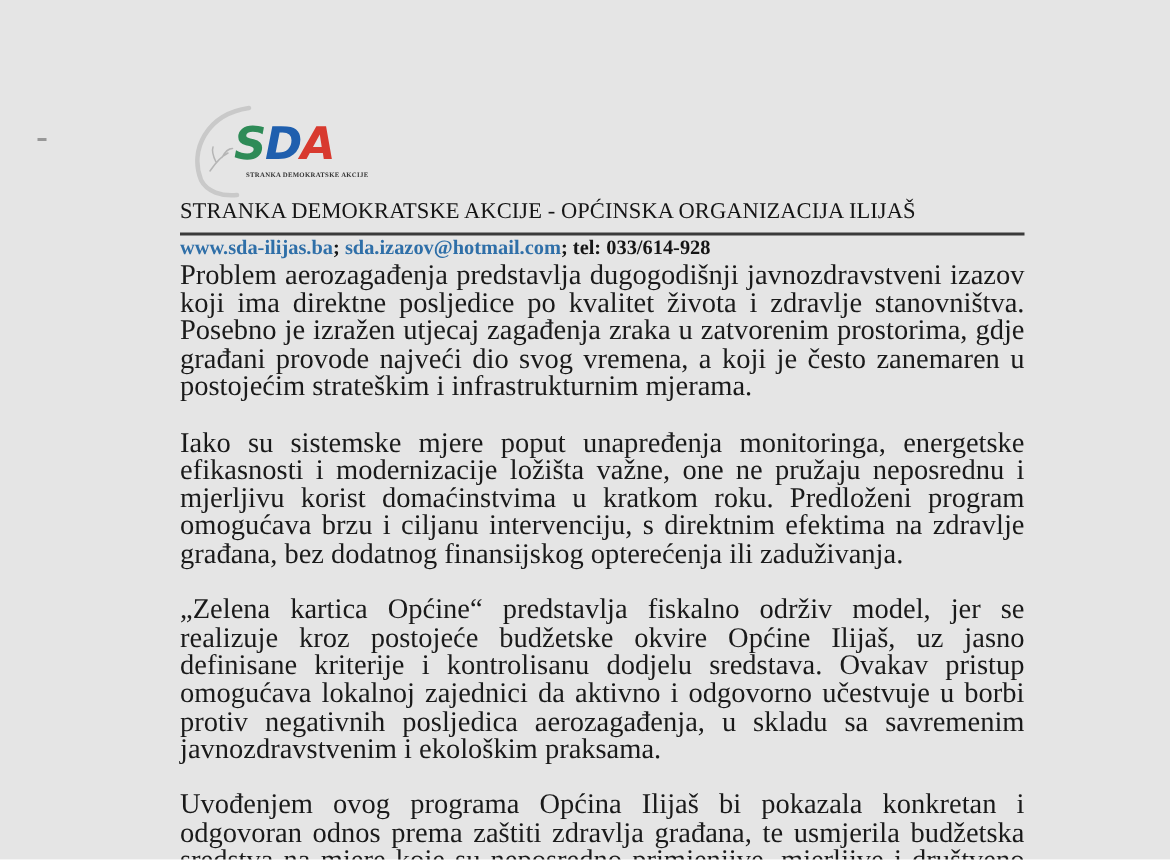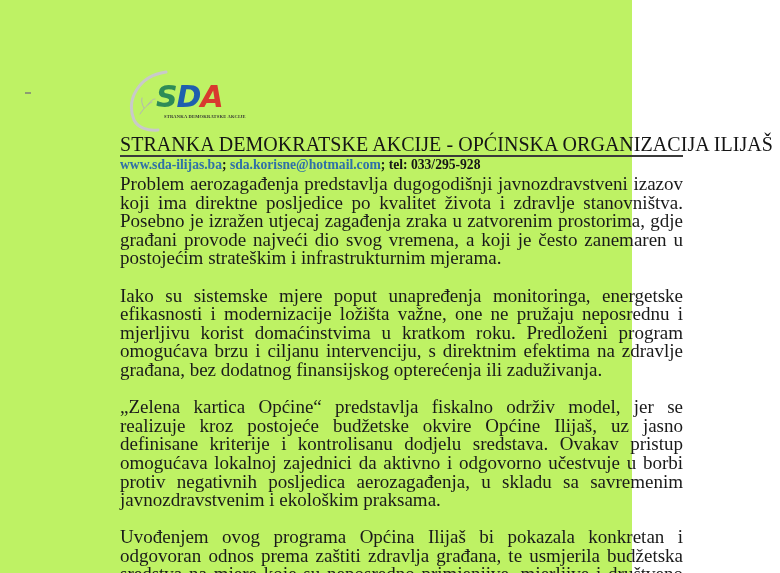--- a/index.html
+++ b/index.html
@@ -11,22 +11,22 @@
       width: 780px;
       height: 573px;
       position: relative;
       overflow: hidden;
       font-family: "Liberation Serif", "DejaVu Serif", serif;
       color: #1a1a1a;
     }
     .page {
       position: absolute;
       left: 0; top: 0;
-      width: 632px; height: 573px;
-      background: #bef264;
+      width: 780px; height: 573px;
+      background: #e5e5e5;
     }
     .stray-mark {
       position: absolute;
       left: 25px; top: 92px;
       width: 6px; height: 2px;
       background: #777;
       opacity: 0.7;
     }
     
     .logo {
@@ -59,21 +59,21 @@
       font-size: 4.5px;
       font-weight: bold;
       letter-spacing: 0.2px;
       color: #333;
       white-space: nowrap;
     }
     
     .org-title {
       position: absolute;
       left: 120px; top: 133px;
-      font-size: 20px;
+      font-size: 15px;
       letter-spacing: 0.05px;
       color: #151515;
       white-space: nowrap;
     }
     .header-rule {
       position: absolute;
       left: 120px; top: 155px;
       width: 563px;
       height: 2px;
       background: #3a3a3a;
@@ -120,21 +120,21 @@
     <div class="logo-text">
       <span class="logo-s">S</span><span class="logo-d">D</span><span class="logo-a">A</span>
     </div>
     <div class="logo-sub">STRANKA DEMOKRATSKE AKCIJE</div>
   </div>
 
   <div class="org-title">STRANKA DEMOKRATSKE AKCIJE - OPĆINSKA ORGANIZACIJA ILIJAŠ</div>
   <div class="header-rule"></div>
 
   <div class="contact-line">
-    <span class="contact-link">www.sda-ilijas.ba</span><span>; </span><span class="contact-link">sda.korisne@hotmail.com</span><span>; </span><span>tel: 033/295-928</span>
+    <span class="contact-link">www.sda-ilijas.ba</span><span>; </span><span class="contact-link">sda.izazov@hotmail.com</span><span>; </span><span>tel: 033/614-928</span>
   </div>
 
   <div class="body-text">
     <p class="para">Problem aerozagađenja predstavlja dugogodišnji javnozdravstveni izazov koji ima direktne posljedice po kvalitet života i zdravlje stanovništva. Posebno je izražen utjecaj zagađenja zraka u zatvorenim prostorima, gdje građani provode najveći dio svog vremena, a koji je često zanemaren u postojećim strateškim i infrastrukturnim mjerama.</p>
     <p class="para">Iako su sistemske mjere poput unapređenja monitoringa, energetske efikasnosti i modernizacije ložišta važne, one ne pružaju neposrednu i mjerljivu korist domaćinstvima u kratkom roku. Predloženi program omogućava brzu i ciljanu intervenciju, s direktnim efektima na zdravlje građana, bez dodatnog finansijskog opterećenja ili zaduživanja.</p>
     <p class="para">„Zelena kartica Općine“ predstavlja fiskalno održiv model, jer se realizuje kroz postojeće budžetske okvire Općine Ilijaš, uz jasno definisane kriterije i kontrolisanu dodjelu sredstava. Ovakav pristup omogućava lokalnoj zajednici da aktivno i odgovorno učestvuje u borbi protiv negativnih posljedica aerozagađenja, u skladu sa savremenim javnozdravstvenim i ekološkim praksama.</p>
     <p class="para">Uvođenjem ovog programa Općina Ilijaš bi pokazala konkretan i odgovoran odnos prema zaštiti zdravlja građana, te usmjerila budžetska sredstva na mjere koje su neposredno primjenjive, mjerljive i društveno korisne</p>
   </div>
 
 </div>

